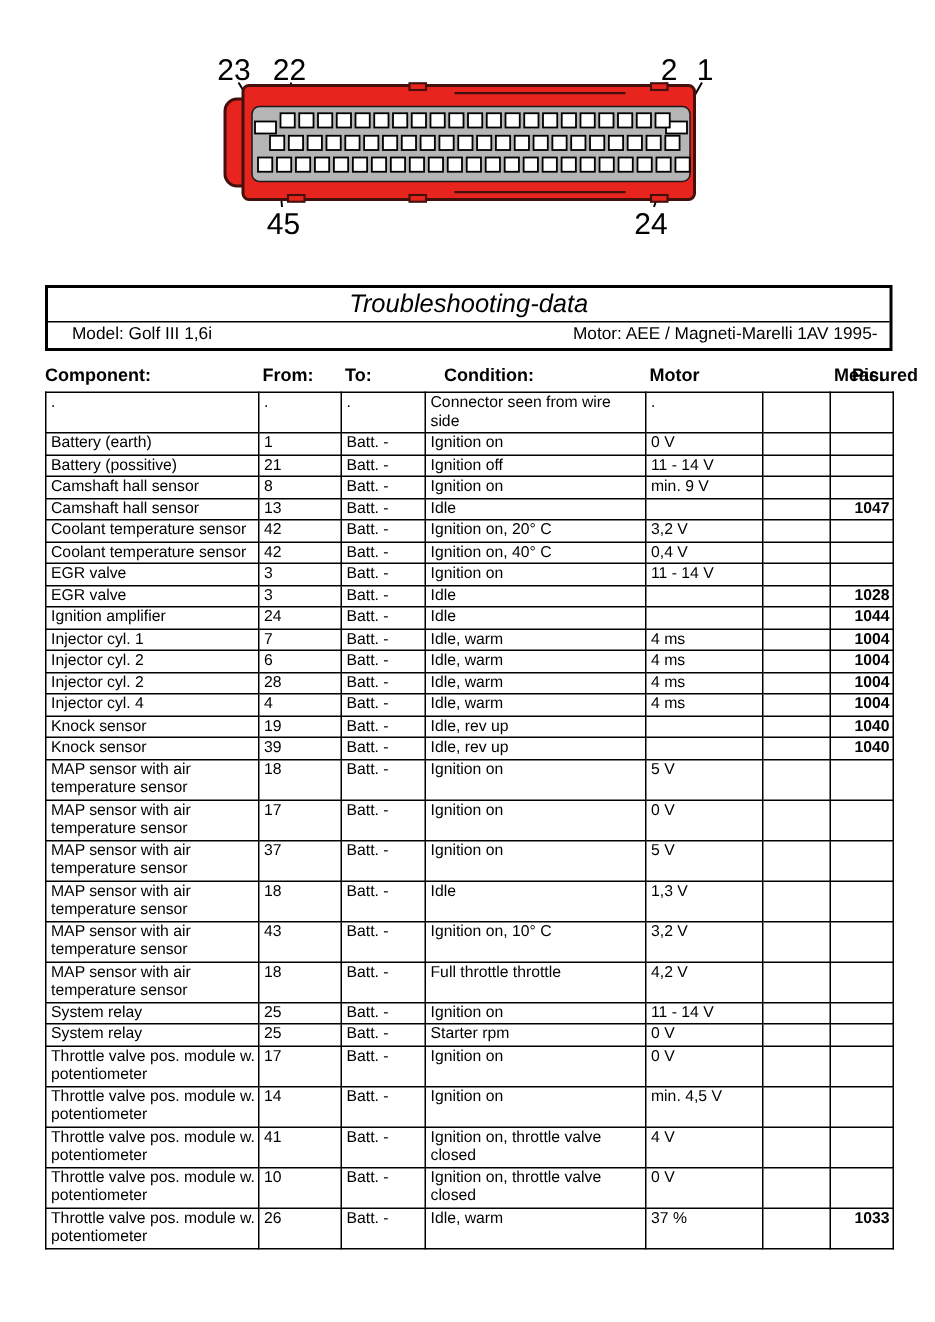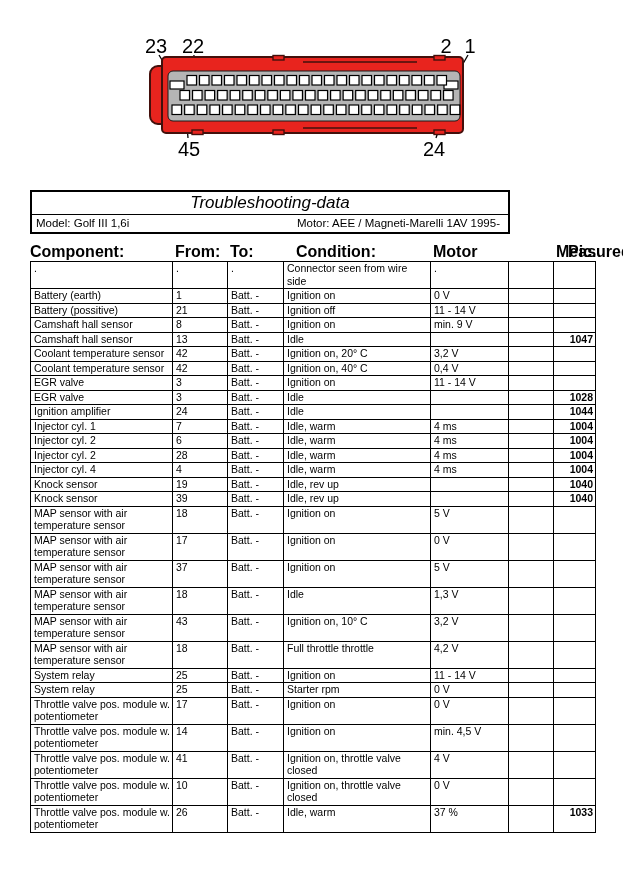--- a/index.html
+++ b/index.html
@@ -6,31 +6,31 @@
   html,body { background:#ffffff; }
   body {
     width:623px; height:881px; position:relative;
     font-family:"Liberation Sans", sans-serif; color:#000;
     overflow:hidden;
   }
   .connector-figure { position:absolute; left:130px; top:35px; width:365px; height:125px; }
   .pin-label { font-family:"Liberation Sans", sans-serif; font-size:20px; fill:#000; }
 
   .title-box {
-    position:absolute; left:30px; top:190px; width:480px;
+    position:absolute; left:30px; top:190px; width:565px;
     border:2px solid #000; background:#fff;
   }
   .title-row { height:22px; line-height:22px; text-align:center;
     font-style:italic; font-size:17px; }
   .model-row { border-top:1px solid #000; height:18px; line-height:17px;
     display:flex; justify-content:space-between;
-    font-size:11.5px; padding:0 8px 0 4px; }
+    font-size:11.5px; padding:0 8px 0 16px; }
 
   .col-headers { position:absolute; top:243px; left:0; width:623px; height:16px;
-    font-weight:bold; font-size:16px; white-space:nowrap; }
+    font-weight:bold; font-size:12px; white-space:nowrap; }
   .col-headers span { position:absolute; top:0; }
   .ch-component { left:30px; }
   .ch-from { left:175px; }
   .ch-to { left:230px; }
   .ch-condition { left:296px; }
   .ch-value { left:433px; }
   .ch-measured { left:512px;padding-left:44px; }
   .ch-pic { left:552px;padding-left:16px; }
 
   table.data {

